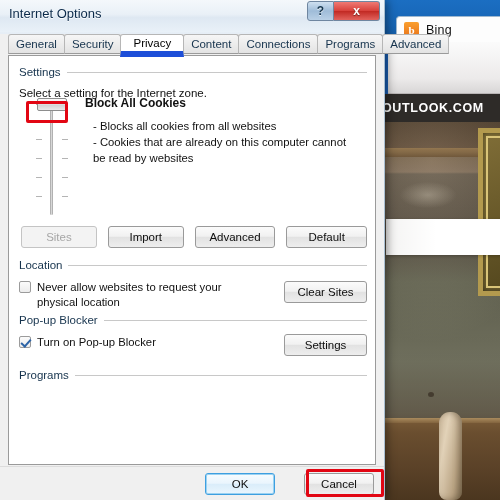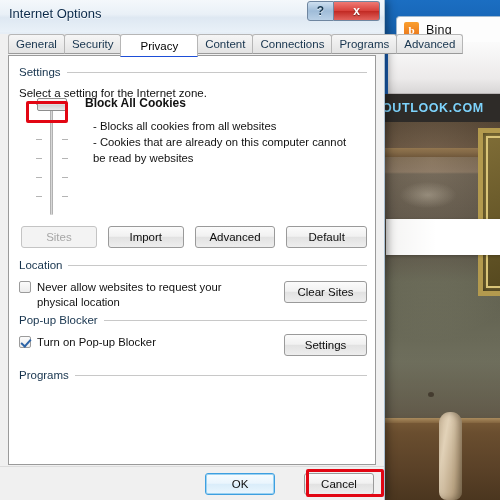--- a/index.html
+++ b/index.html
@@ -48,21 +48,21 @@
     border-bottom: 1px solid #b9b5b5;
   }
 
   .br-navband {
     position: absolute; left: 380px; top: 94px; width: 130px; height: 28px;
     background: #2e2b28;
     display: flex; align-items: center;
     padding-left: 2px;
   }
   .br-navband span {
-    color: #7dd3fc; font-size: 12.5px; font-weight: bold; letter-spacing: .6px;
+    color: #ffffff; font-size: 12.5px; font-weight: bold; letter-spacing: .6px;
     white-space: nowrap;
   }
 
   
   .br-photo {
     position: absolute; left: 380px; top: 122px; width: 130px; height: 378px;
     background:
       
       radial-gradient(120% 60% at 40% 10%, rgba(255,255,255,.06), rgba(0,0,0,.22) 80%),
       linear-gradient(to bottom,
@@ -182,24 +182,24 @@
     background: linear-gradient(to bottom,#f6f6f6,#e3e3e3);
     border: 1px solid #b6b6b6;
     border-bottom: 1px solid #9a9a9a;
     margin-right: -1px;
     border-radius: 3px 3px 0 0;
     white-space: nowrap;
   }
   .tab.active {
     height: 23px;
     background: #ffffff;
-    border-bottom: 1px solid #1d4ed8;
+    border-bottom: 6px solid #1d4ed8;
     color: #000;
     z-index: 4;
-    padding: 0 19px;
+    padding: 0 12px;
   }
 
   
   .panel {
     position: absolute; left: 8px; top: 55px; width: 368px; height: 410px;
     background: #fff;
     border: 1px solid #9a9a9a;
     border-top-color: #9a9a9a;
     z-index: 2;
   }

